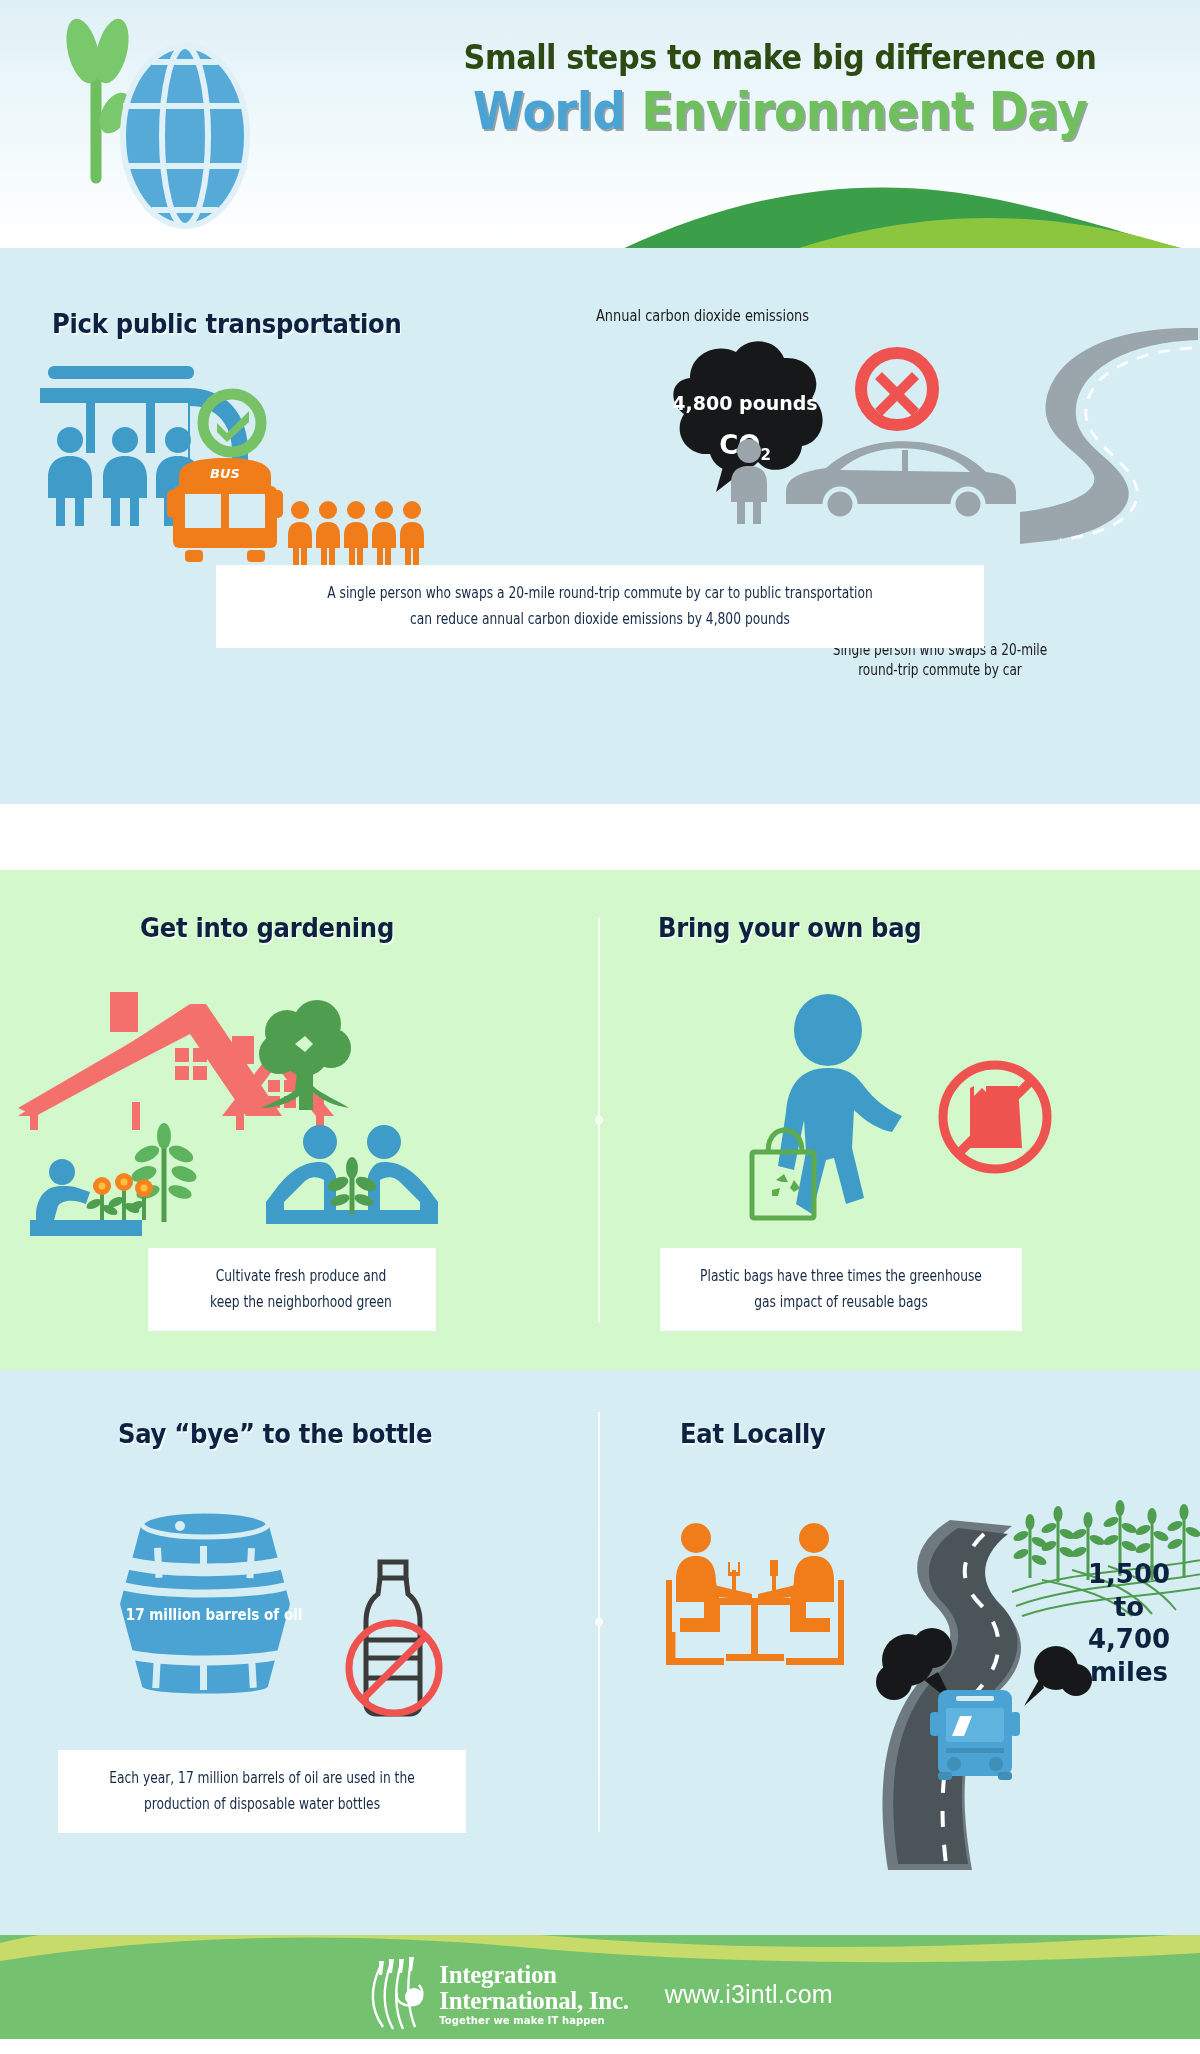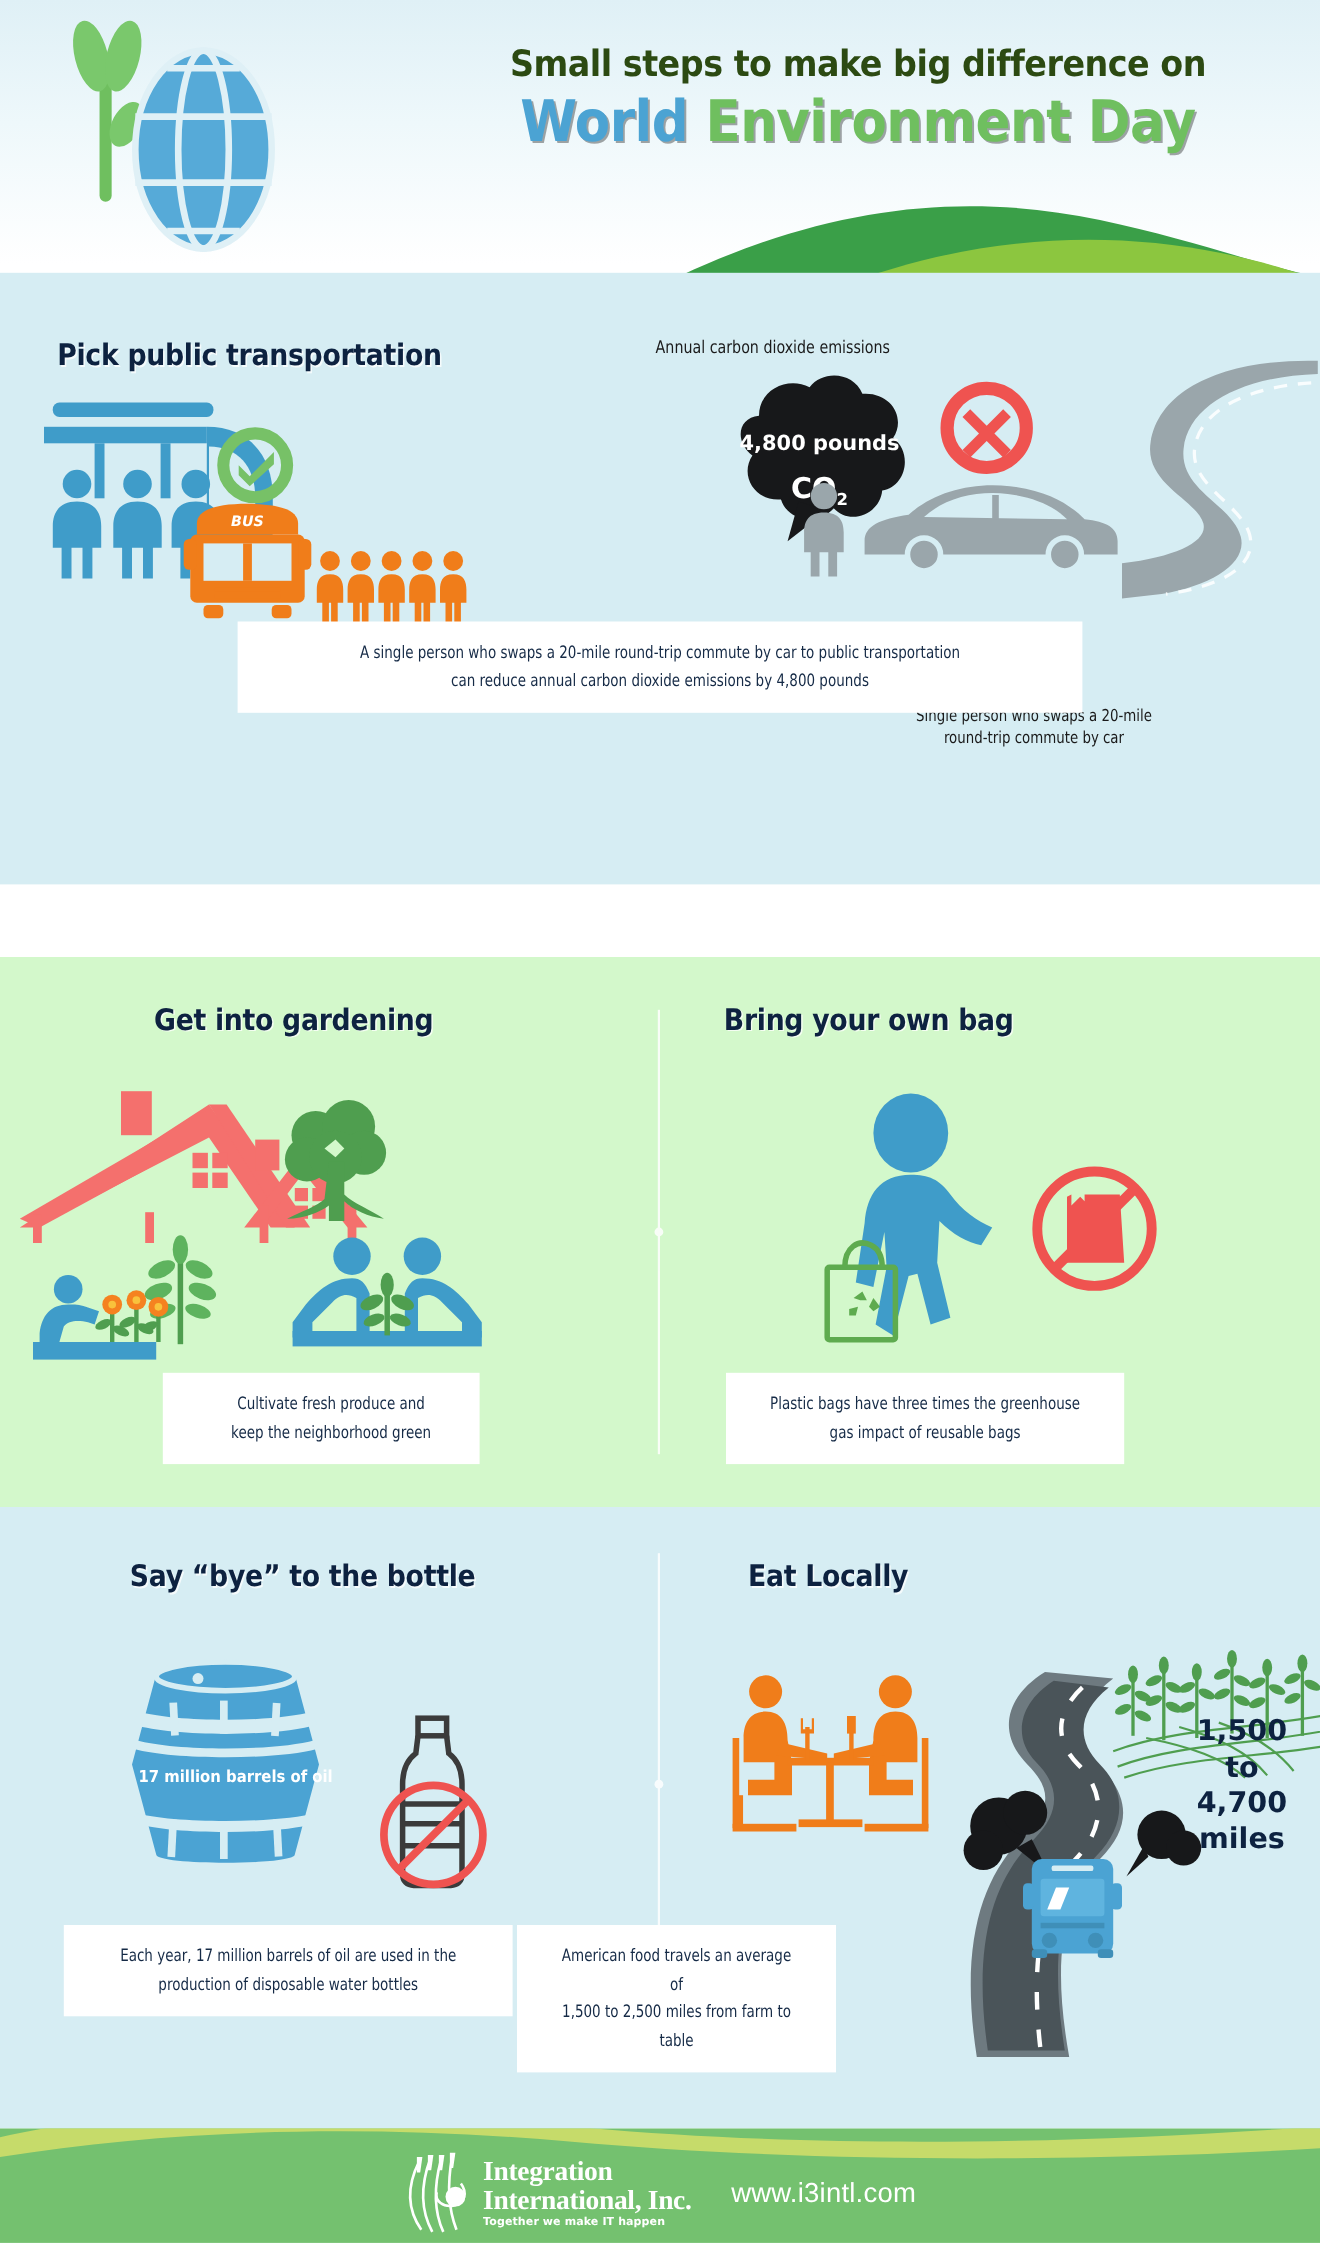--- a/index.html
+++ b/index.html
@@ -669,24 +669,20 @@
       </g>
     </svg>
 
     <div class="miles-stat" style="top:188px;">
       <div>1,500</div>
       <div>to</div>
       <div>4,700</div>
       <div>miles</div>
     </div>
 
-    <div class="factbox" style="left:470px; top:380px; width:290px;">
-      <span>American food travels an average of</span>
-      <span>1,500 to 2,500 miles from farm to table</span>
-    </div>
   </div>
 
   <div class="footer">
     <svg style="position:absolute; left:0; top:-26px;" width="1200" height="70" viewBox="0 0 1200 70">
       <path d="M0,34 C120,6 300,0 480,20 C660,40 900,46 1200,24 L1200,70 L0,70 Z" fill="#c6db6a"></path>
       <path d="M0,52 C160,26 340,22 520,38 C720,56 960,58 1200,44 L1200,70 L0,70 Z" fill="#74c16f"></path>
     </svg>
 
     <div class="footer-inner">
       <div class="brand">

